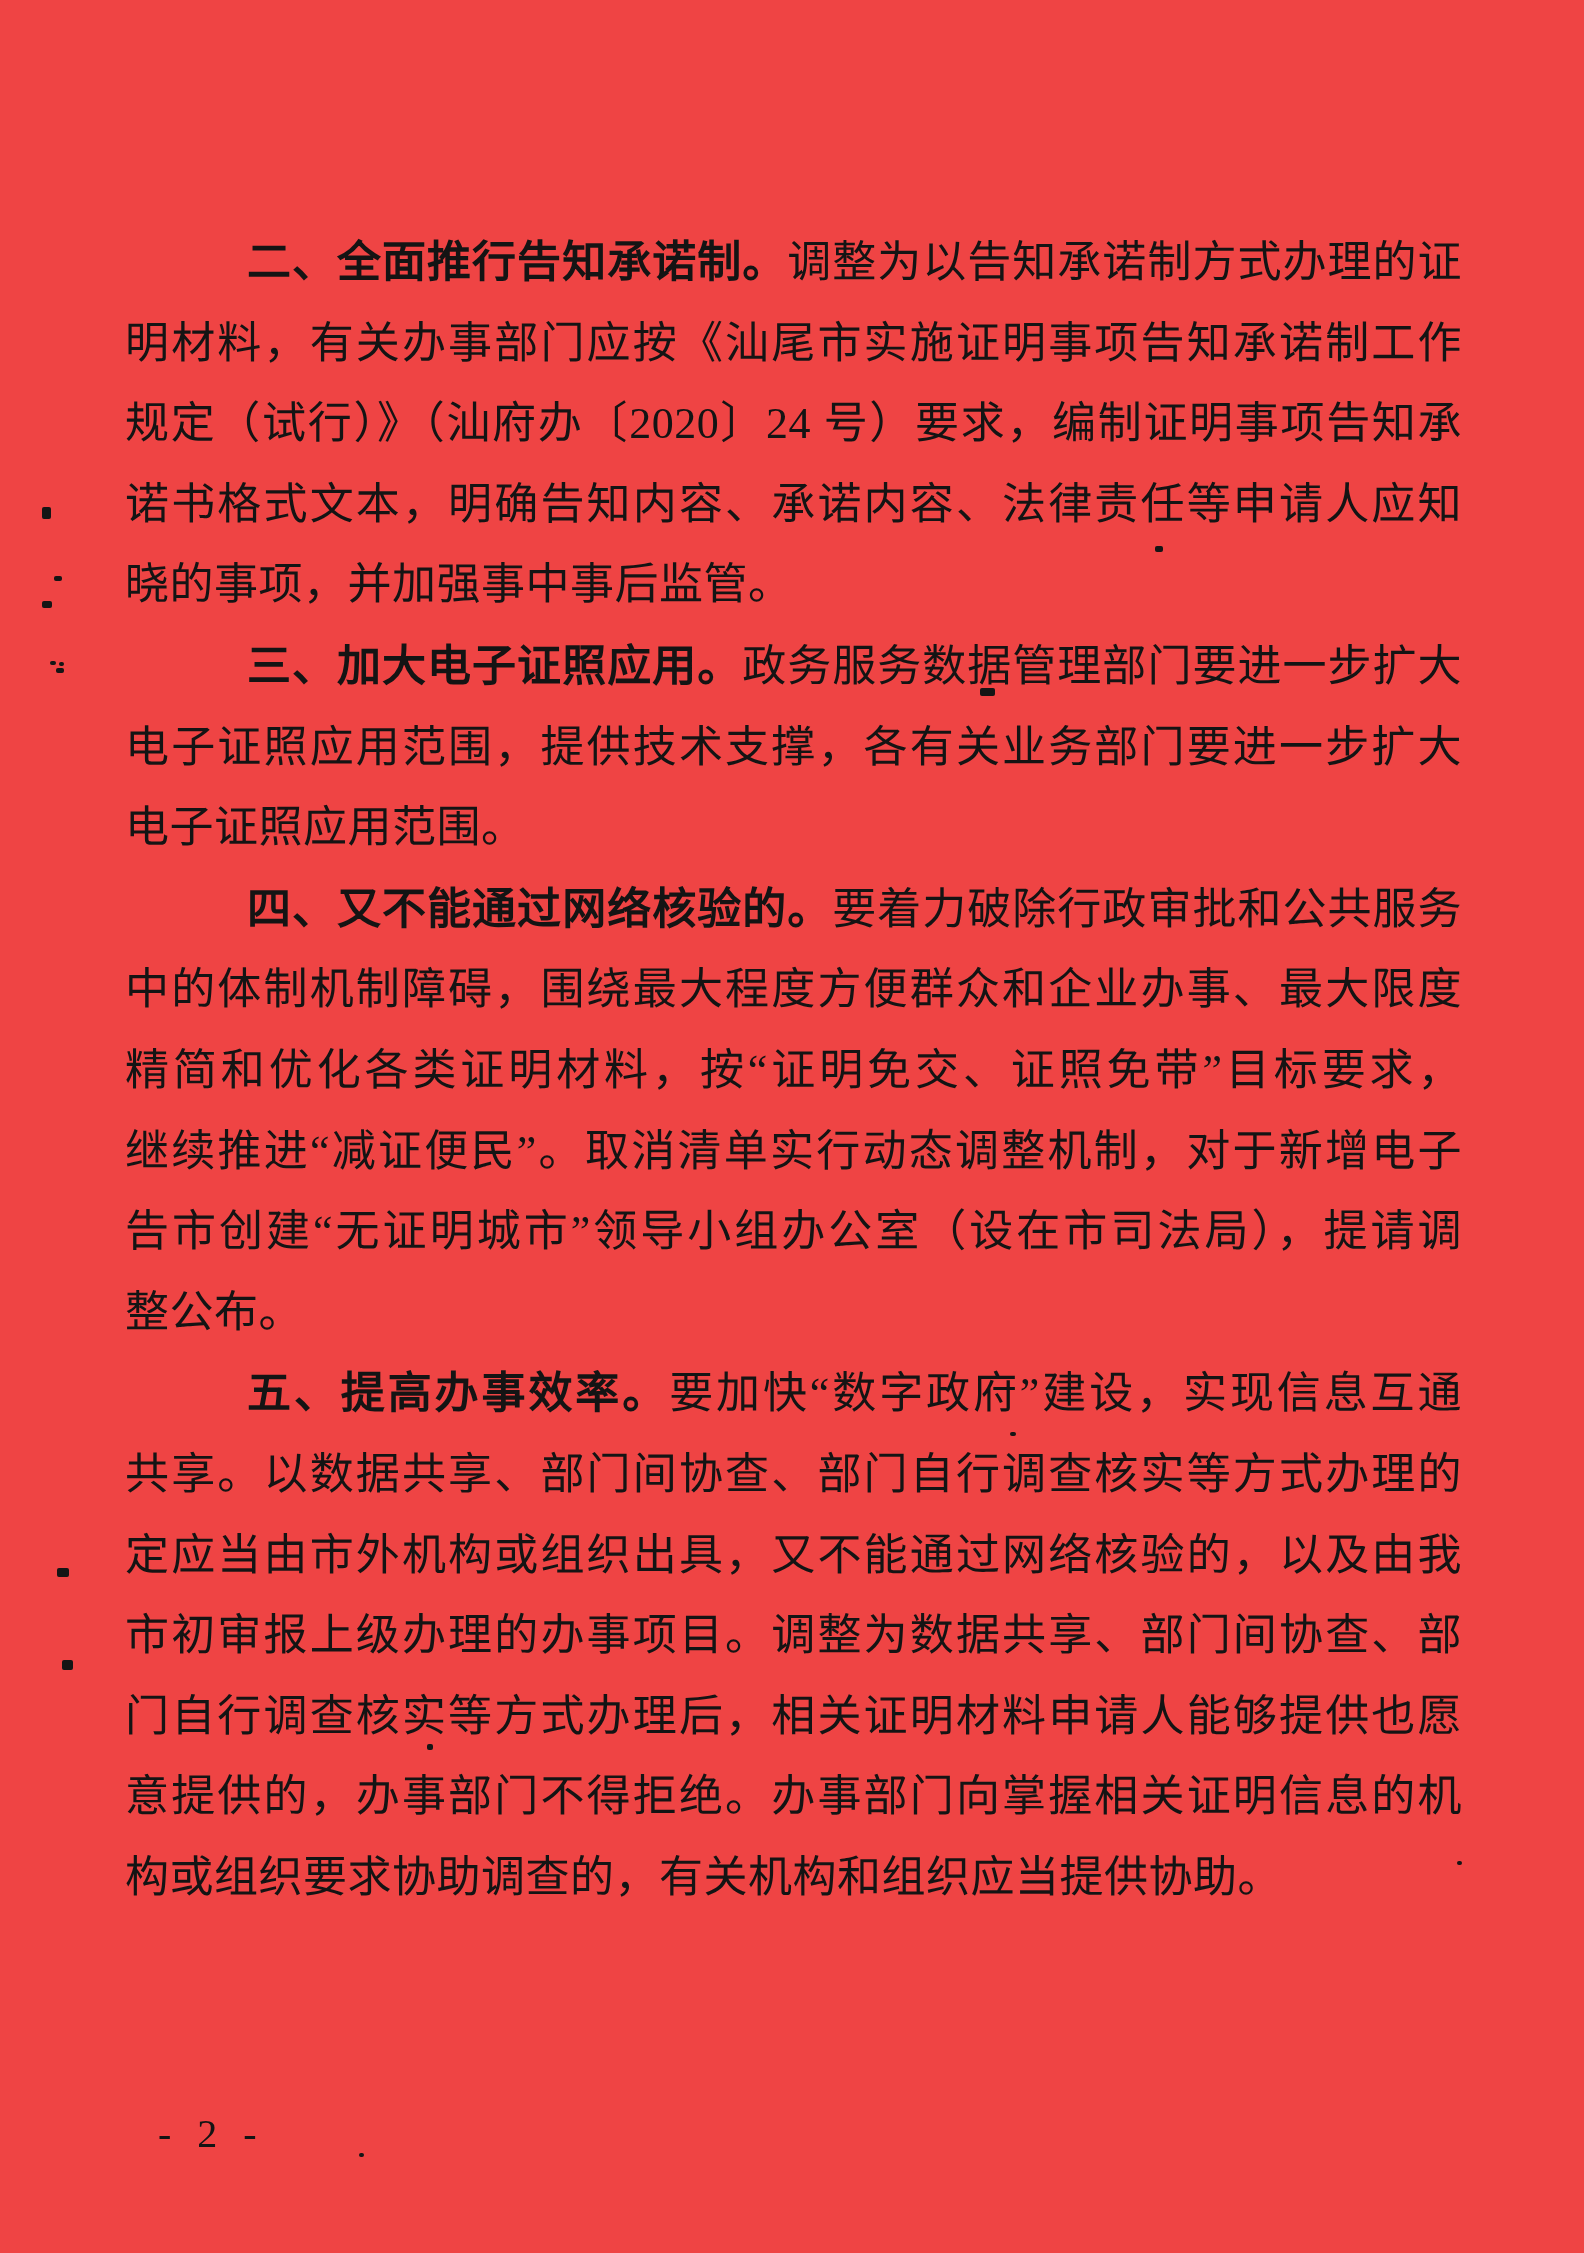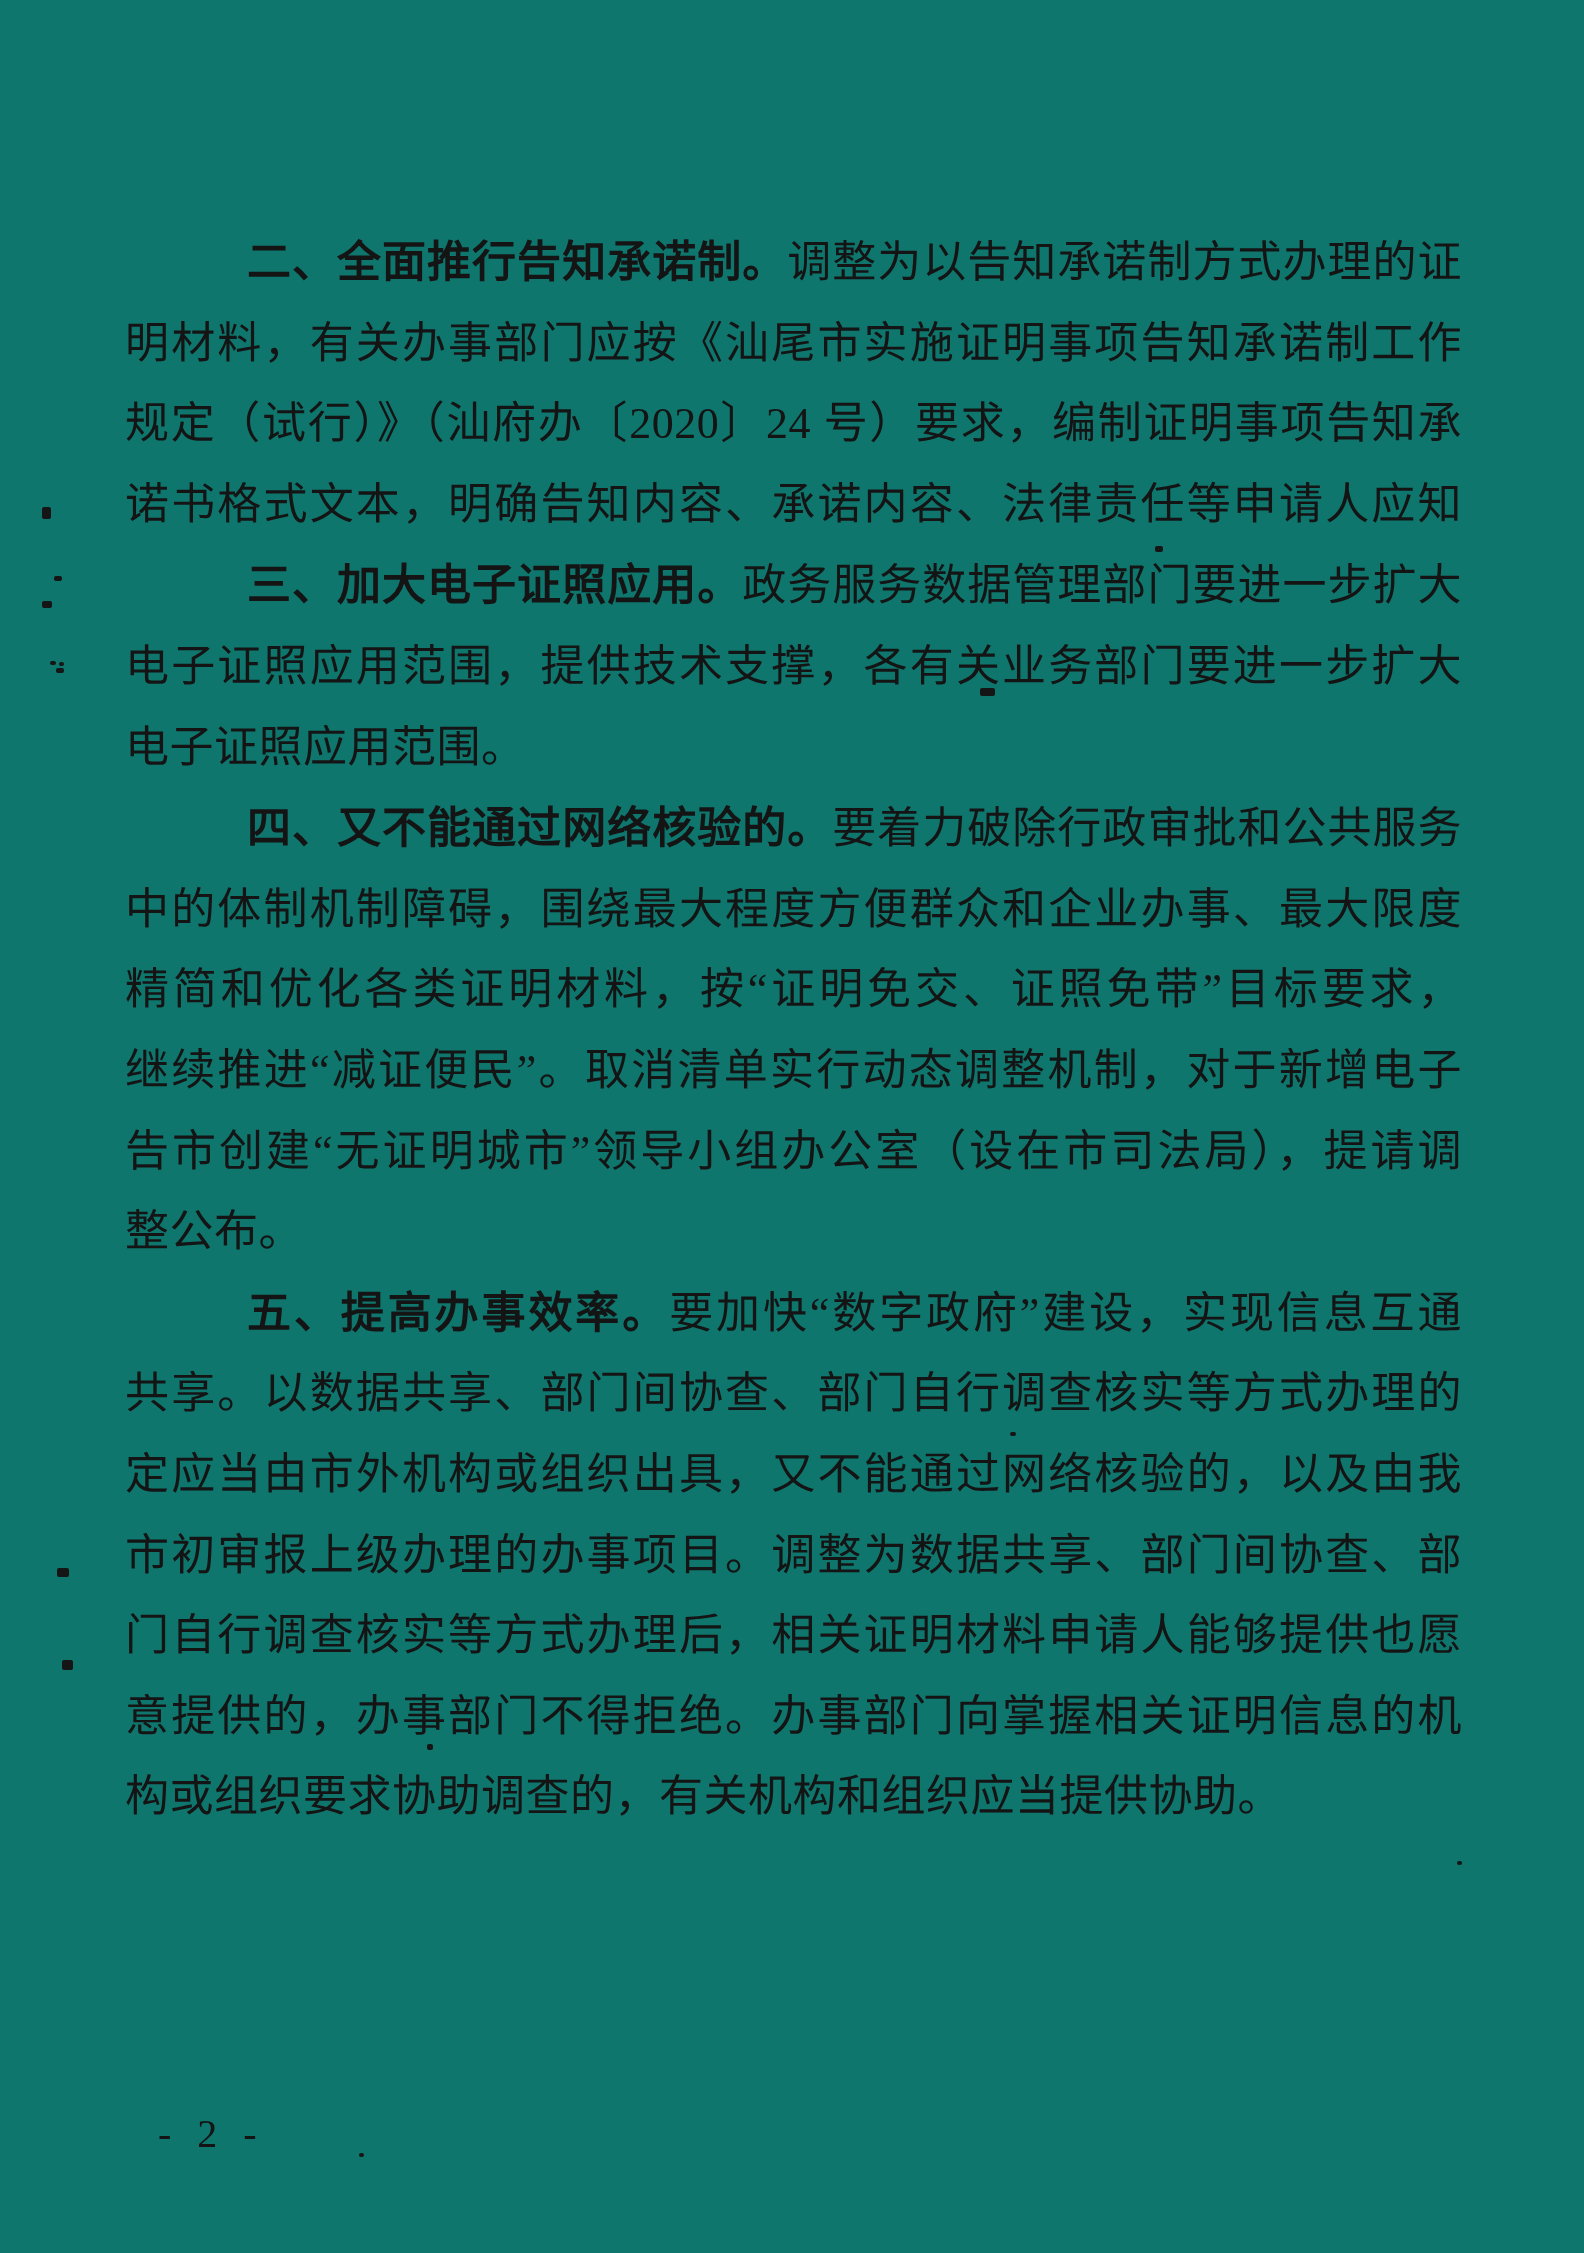--- a/index.html
+++ b/index.html
@@ -4,21 +4,21 @@
 <style>
   html, body {
     margin: 0;
     padding: 0;
     background: #ffffff;
   }
   .page {
     position: relative;
     width: 1584px;
     height: 2253px;
-    background: #0f766e;
+    background: #ef4444;
     overflow: hidden;
     font-family: "Liberation Serif", serif;
     color: #111111;
   }
   .text-block {
     position: absolute;
     left: 125px;
     top: 222px;
     width: 1337px;
   }
@@ -61,20 +61,21 @@
 </head>
 <body>
 
 <div class="page">
 
   <div class="text-block">
       <div class="line line-indent"><span class="seg seg-bold">二、全面推行告知承诺制。</span><span class="seg">调整为以告知承诺制方式办理的证</span></div>
       <div class="line"><span class="seg">明材料，有关办事部门应按《汕尾市实施证明事项告知承诺制工作</span></div>
       <div class="line"><span class="seg">规定（试行）》（汕府办〔2020〕24 号）要求，编制证明事项告知承</span></div>
       <div class="line"><span class="seg">诺书格式文本，明确告知内容、承诺内容、法律责任等申请人应知</span></div>
+      <div class="line line-last"><span class="seg">晓的事项，并加强事中事后监管。</span></div>
       <div class="line line-indent"><span class="seg seg-bold">三、加大电子证照应用。</span><span class="seg">政务服务数据管理部门要进一步扩大</span></div>
       <div class="line"><span class="seg">电子证照应用范围，提供技术支撑，各有关业务部门要进一步扩大</span></div>
       <div class="line line-last"><span class="seg">电子证照应用范围。</span></div>
       <div class="line line-indent"><span class="seg seg-bold">四、又不能通过网络核验的。</span><span class="seg">要着力破除行政审批和公共服务</span></div>
       <div class="line"><span class="seg">中的体制机制障碍，围绕最大程度方便群众和企业办事、最大限度</span></div>
       <div class="line"><span class="seg">精简和优化各类证明材料，按“证明免交、证照免带”目标要求，</span></div>
       <div class="line"><span class="seg">继续推进“减证便民”。取消清单实行动态调整机制，对于新增电子</span></div>
       <div class="line"><span class="seg">告市创建“无证明城市”领导小组办公室（设在市司法局），提请调</span></div>
       <div class="line line-last"><span class="seg">整公布。</span></div>
       <div class="line line-indent"><span class="seg seg-bold">五、提高办事效率。</span><span class="seg">要加快“数字政府”建设，实现信息互通</span></div>

